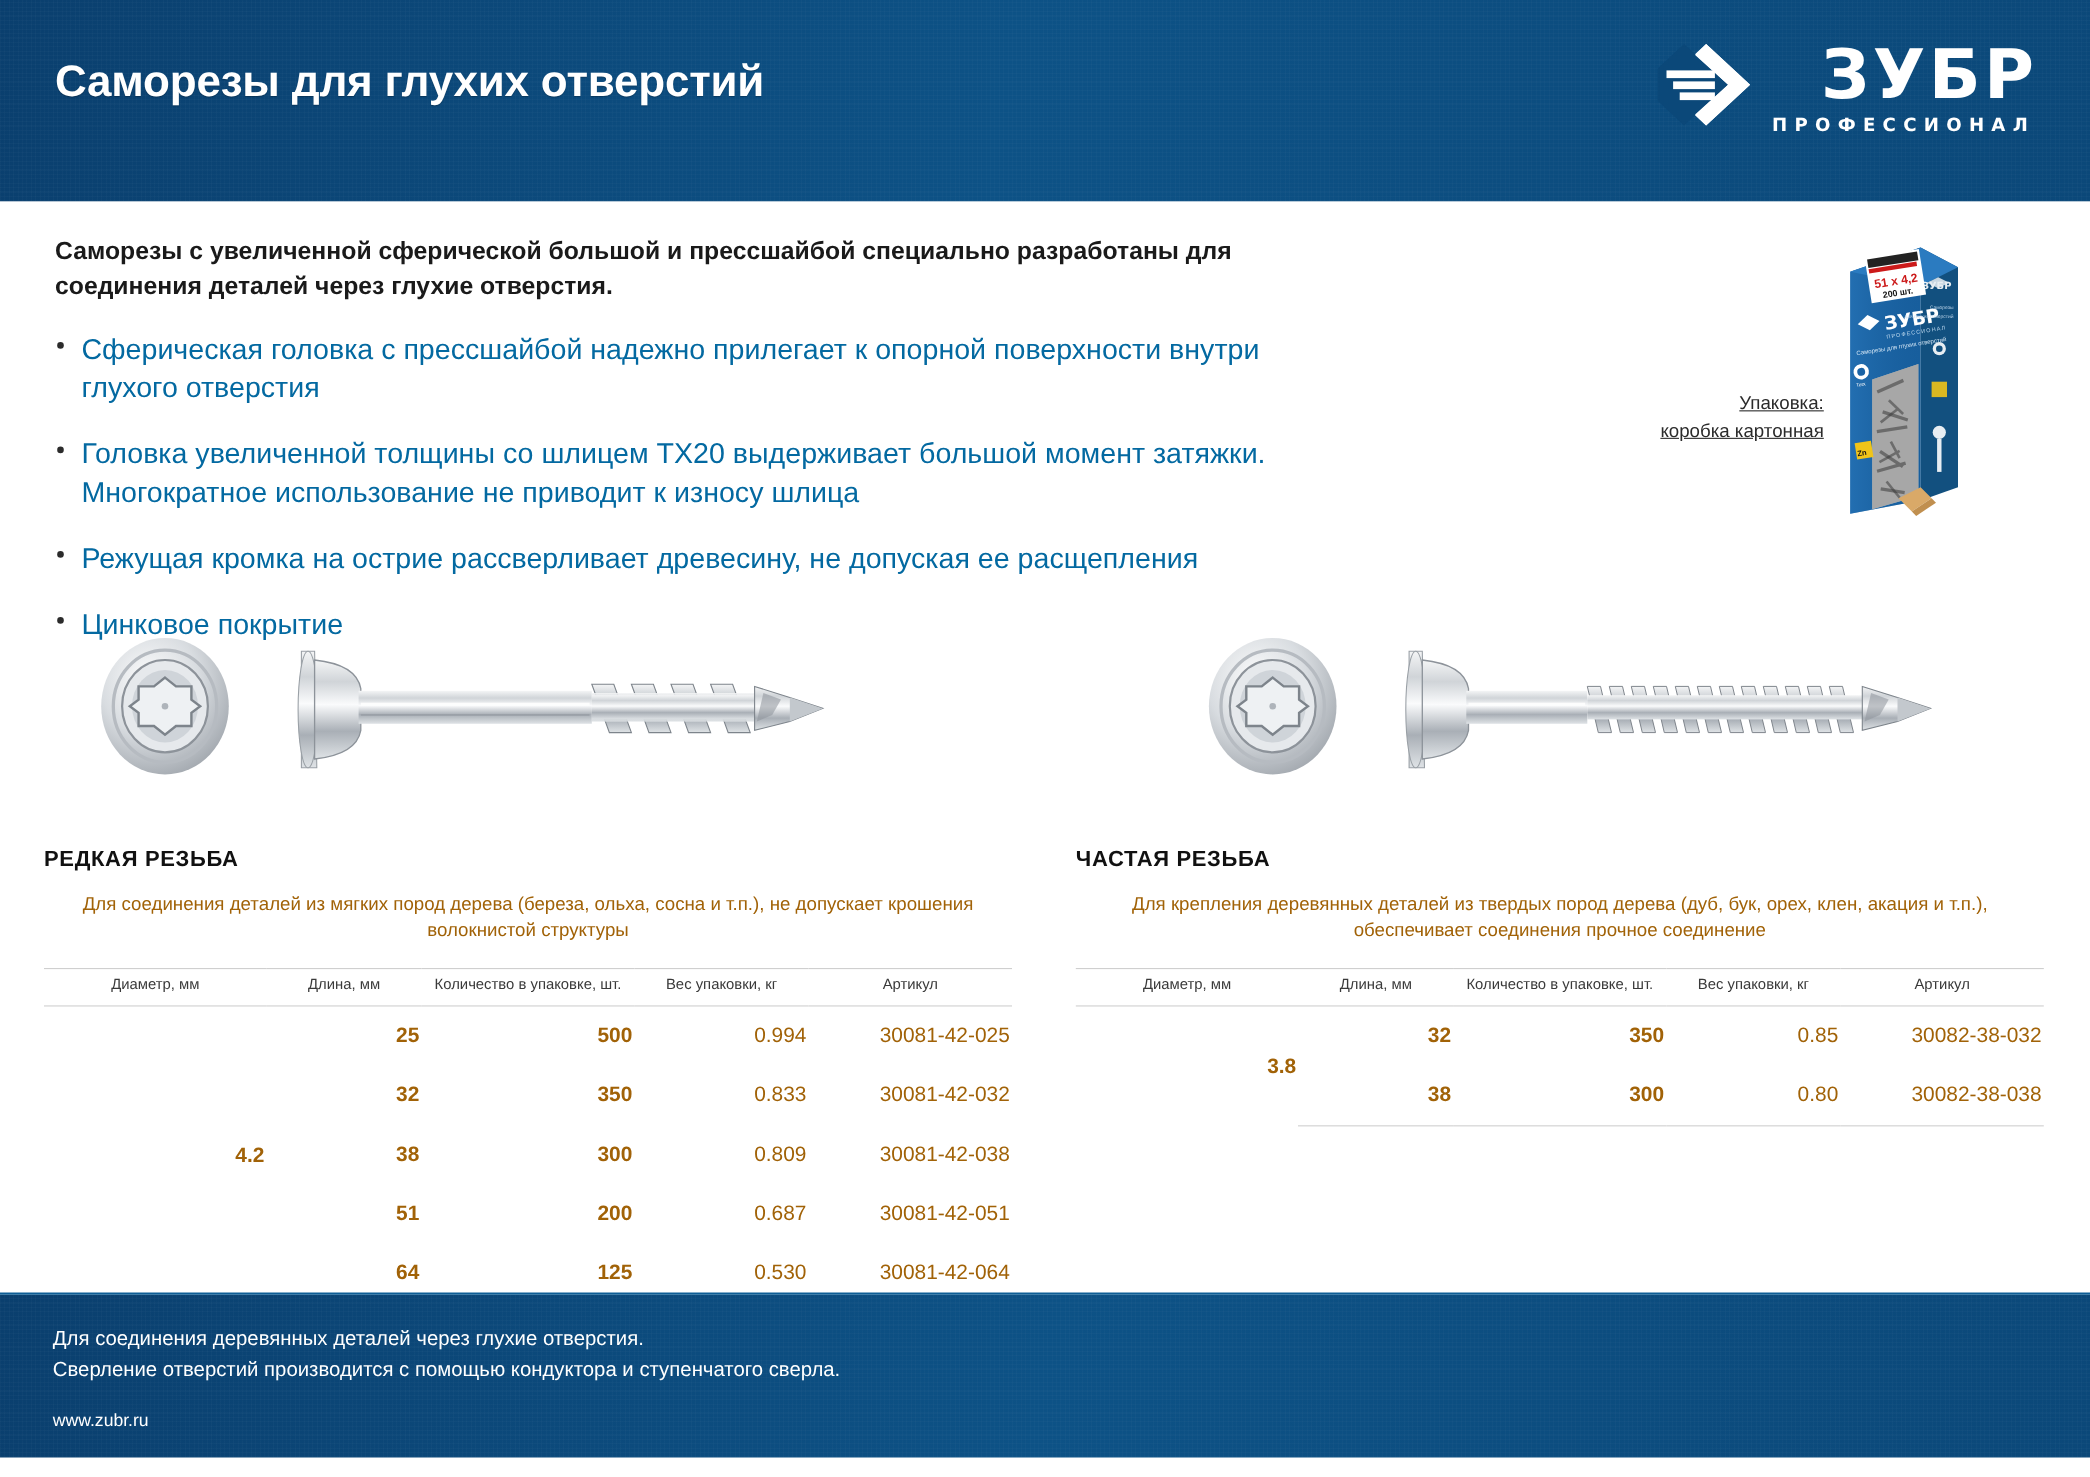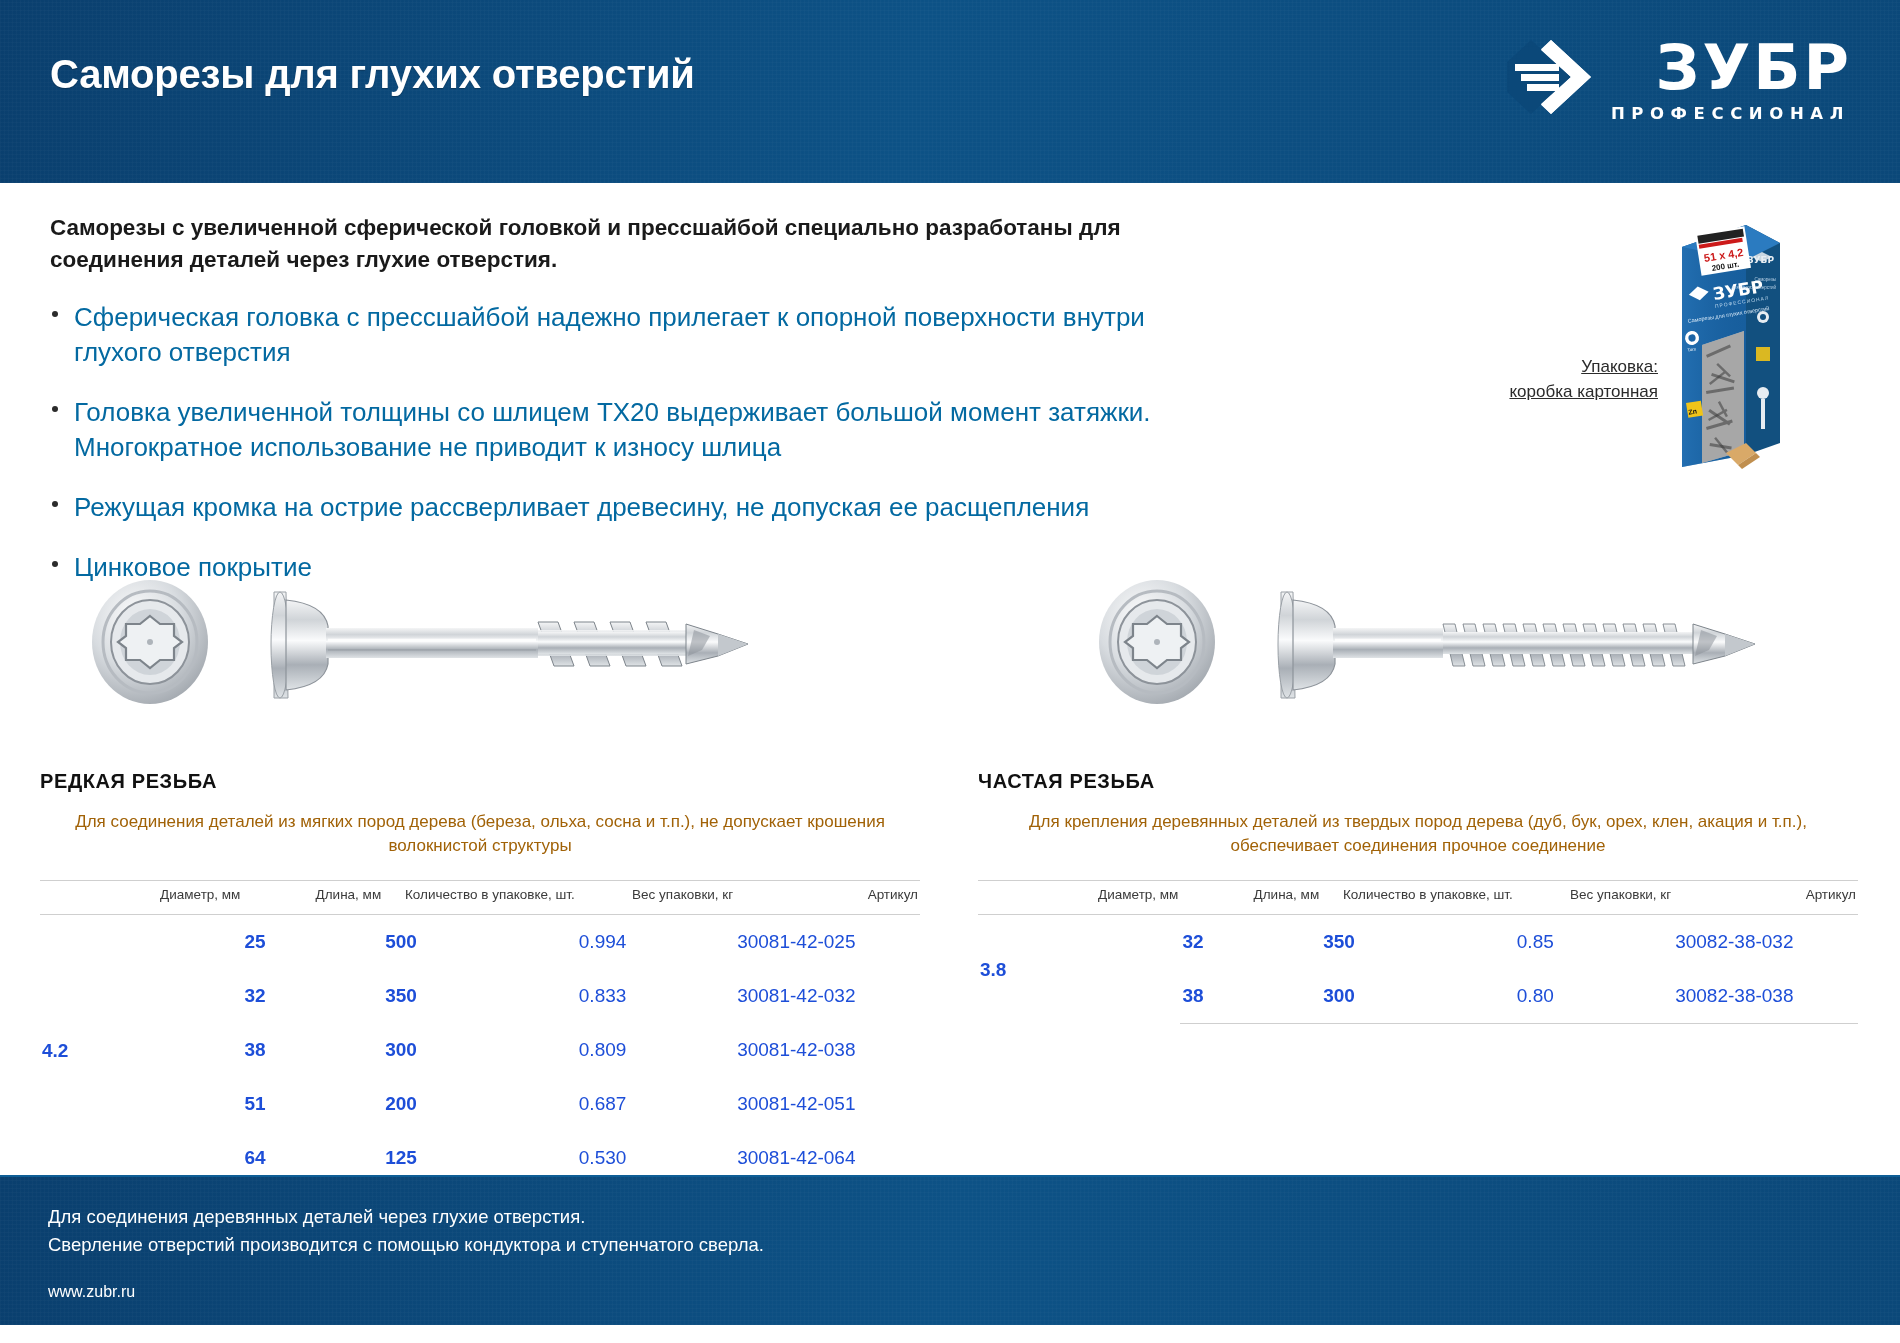--- a/index.html
+++ b/index.html
@@ -153,30 +153,30 @@
 
   table.spec {
     width: 100%;
     border-collapse: collapse;
     table-layout: fixed;
   }
   table.spec thead th {
     font-size: 13.5px;
     font-weight: normal;
     color: #3a3a3a;
-    text-align: right;
+    text-align: center;
     padding: 6px 2px 12px;
     border-top: 1.5px solid #cfcfcf;
     border-bottom: 1.5px solid #cfcfcf;
   }
   table.spec tbody td {
-    text-align: left;
+    text-align: right;
     padding: 16px 2px;
     font-size: 19px;
-    color: #1d4ed8;
+    color: #a16207;
     vertical-align: middle;
   }
   table.spec tbody tr:last-child td { border-bottom: 1.5px solid #cfcfcf; }
   td.c-dia, td.c-len, td.c-qty { font-weight: bold; }
   td.c-dia { font-size: 20px; }
   td.c-wt  { font-size: 16.5px; color: #3b3b3b; font-weight: normal; }
   td.c-art { font-size: 16.5px; color: #3b3b3b; font-weight: normal; }
 
   
   col.w-dia { width: 23%; }
@@ -227,21 +227,21 @@
         <rect x="20" y="46" width="32" height="7" fill="#ffffff"></rect>
         <path d="M44 2 L84 39 L44 76 L34 66 L64 39 L34 12 Z" fill="#ffffff"></path>
       </svg>
       <div class="logo-text-wrap">
         <div class="logo-word">ЗУБР</div>
         <div class="logo-sub">ПРОФЕССИОНАЛ</div>
       </div>
     </div>
   </div>
 
-  <div class="intro">Саморезы с увеличенной сферической головкой и прессшайбой специально разработаны для соединения деталей через глухие отверстия.</div>
+  <div class="intro">Саморезы с увеличенной сферической большой и прессшайбой специально разработаны для соединения деталей через глухие отверстия.</div>
 
   <div class="bullets">
     <div class="bullet">
       <span class="dot"></span>
       <span>Сферическая головка с прессшайбой надежно прилегает к опорной поверхности внутри глухого отверстия</span>
     </div>
     <div class="bullet">
       <span class="dot"></span>
       <span>Головка увеличенной толщины со шлицем TX20 выдерживает большой момент затяжки. Многократное использование не приводит к износу шлица</span>
     </div>

